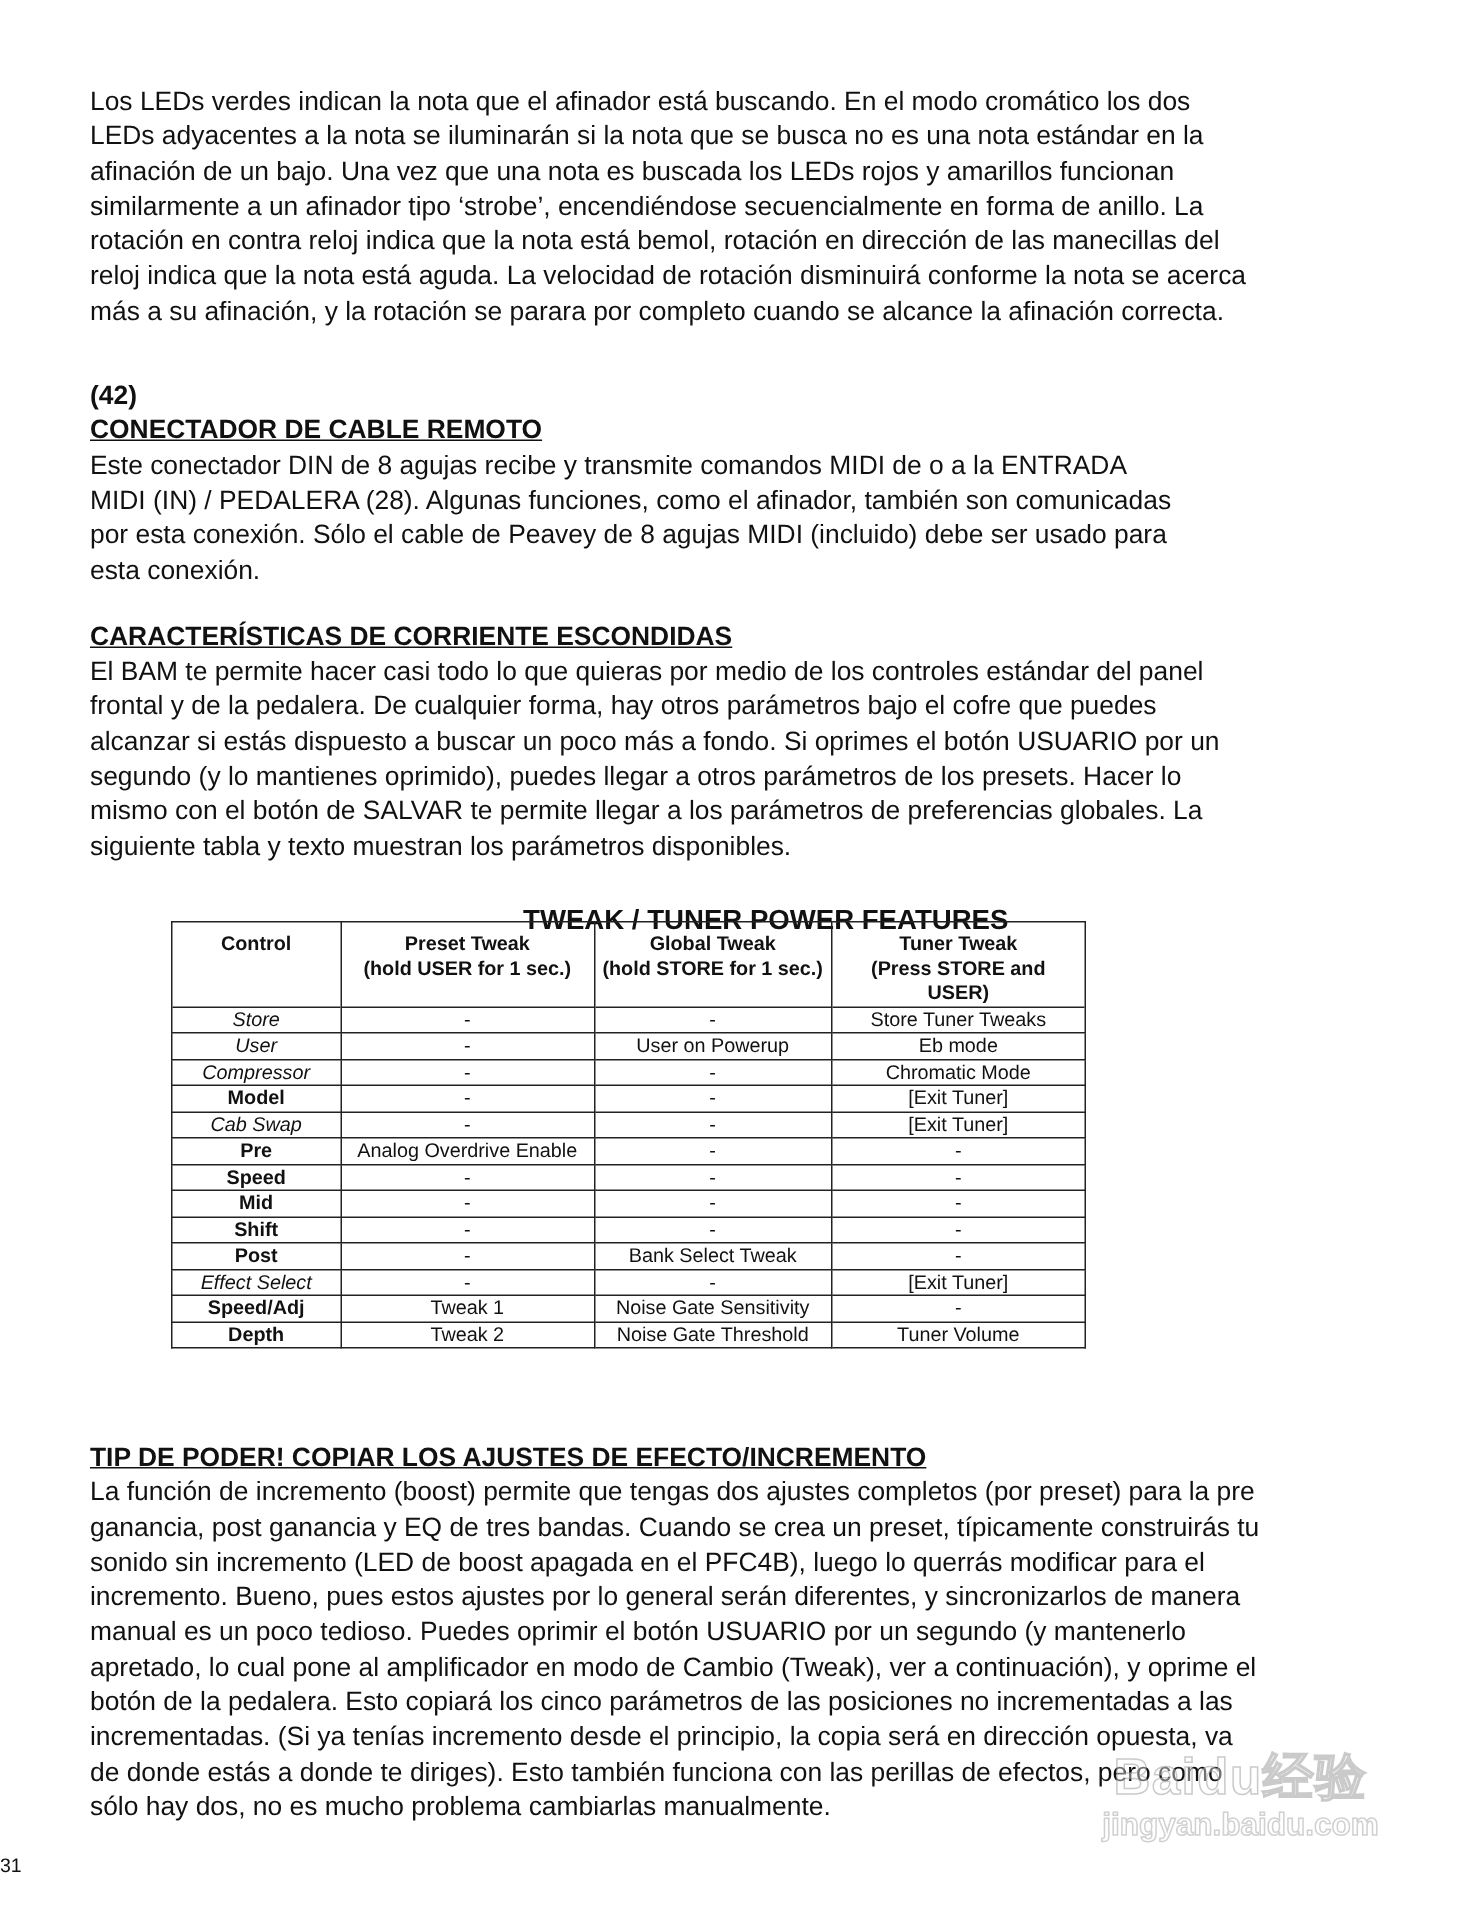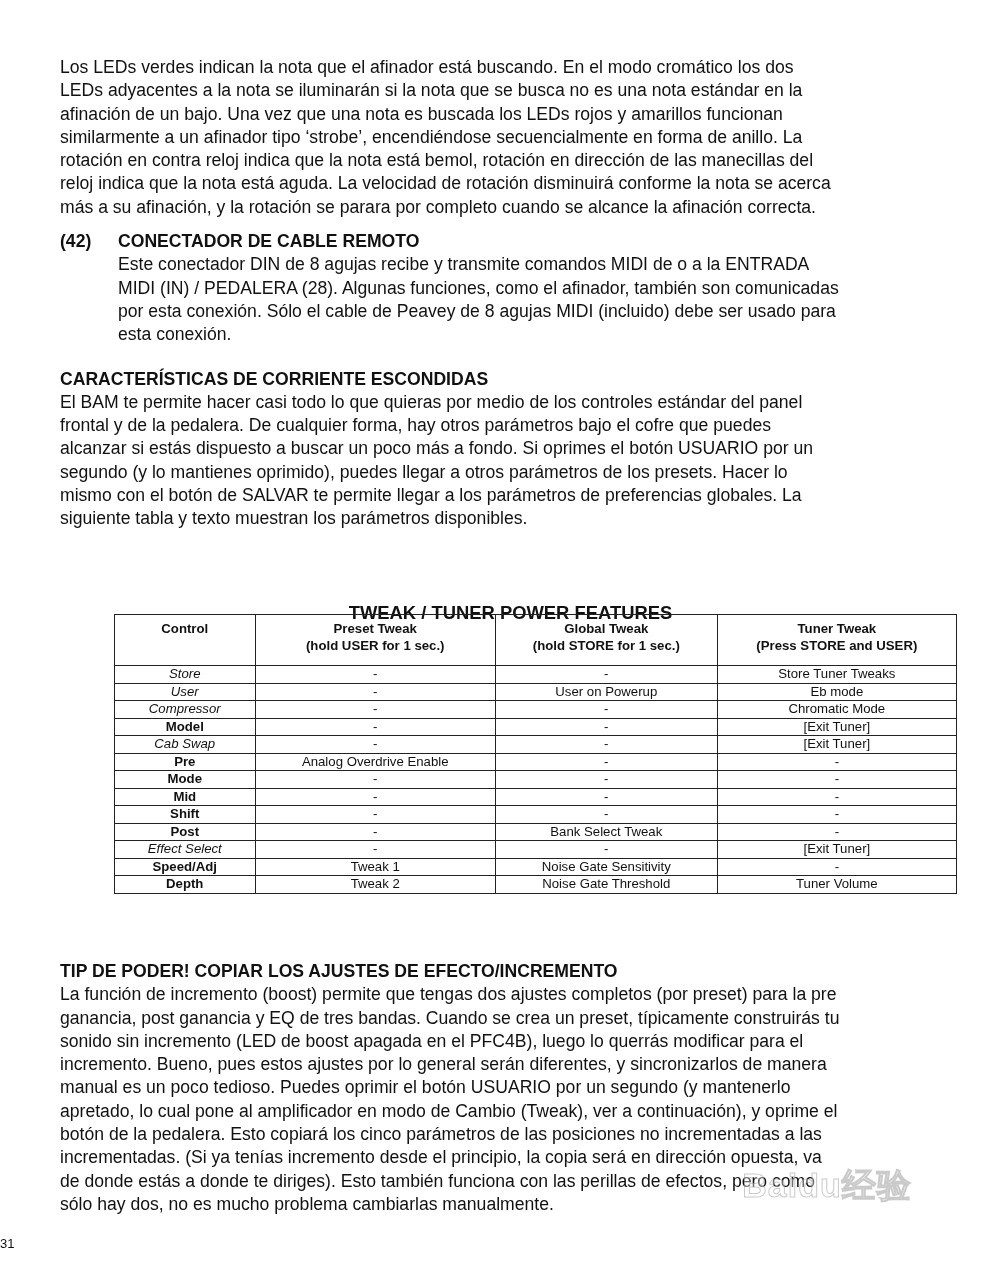--- a/index.html
+++ b/index.html
@@ -25,24 +25,26 @@
       font-size: 17.6px;
       line-height: 23.3px;
       margin: 0;
       white-space: pre-line;
     }
     .section-heading {
       font-size: 17.6px;
       line-height: 23.3px;
       font-weight: bold;
       margin: 0;
+      text-decoration: underline;
     }
     .numbered {
       display: flex;
-      margin-top: 11px;
+      margin-top: 33px;
+      flex-direction: column;
     }
     .numbered .num {
       width: 58px;
       flex: none;
       font-size: 17.6px;
       line-height: 23.3px;
       font-weight: bold;
     }
     .numbered .body {
       flex: 1;
@@ -58,21 +60,21 @@
       text-align: center;
       font-weight: bold;
       font-size: 18.4px;
       line-height: 24px;
       margin: 16px;
     }
     table.tweak {
       position: absolute;
       left: 114px;
       top: 614px;
-      width: 843px;
+      width: 610px;
       border-collapse: collapse;
       font-size: 13.2px;
       line-height: 16.5px;
       color: #111;
     }
     table.tweak td, table.tweak th {
       border: 1.4px solid #222;
       padding: 0 4px;
       text-align: center;
       vertical-align: middle;
@@ -229,21 +231,21 @@
         <td>-</td>
         <td>[Exit Tuner]</td>
       </tr>
       <tr>
         <td class="ctl-bold">Pre</td>
         <td>Analog Overdrive Enable</td>
         <td>-</td>
         <td>-</td>
       </tr>
       <tr>
-        <td class="ctl-bold">Mode</td>
+        <td class="ctl-bold">Speed</td>
         <td>-</td>
         <td>-</td>
         <td>-</td>
       </tr>
       <tr>
         <td class="ctl-bold">Mid</td>
         <td>-</td>
         <td>-</td>
         <td>-</td>
       </tr>
@@ -289,15 +291,16 @@
 manual es un poco tedioso. Puedes oprimir el botón USUARIO por un segundo (y mantenerlo
 apretado, lo cual pone al amplificador en modo de Cambio (Tweak), ver a continuación), y oprime el
 botón de la pedalera. Esto copiará los cinco parámetros de las posiciones no incrementadas a las
 incrementadas. (Si ya tenías incremento desde el principio, la copia será en dirección opuesta, va
 de donde estás a donde te diriges). Esto también funciona con las perillas de efectos, pero como
 sólo hay dos, no es mucho problema cambiarlas manualmente.</p>
 </div>
 
 <div class="watermark">
   <div class="wm-logo">Baidu经验</div>
+  <div class="wm-url">jingyan.baidu.com</div>
 </div>
 
 <div class="page-number">31</div>
 
 </body></html>

